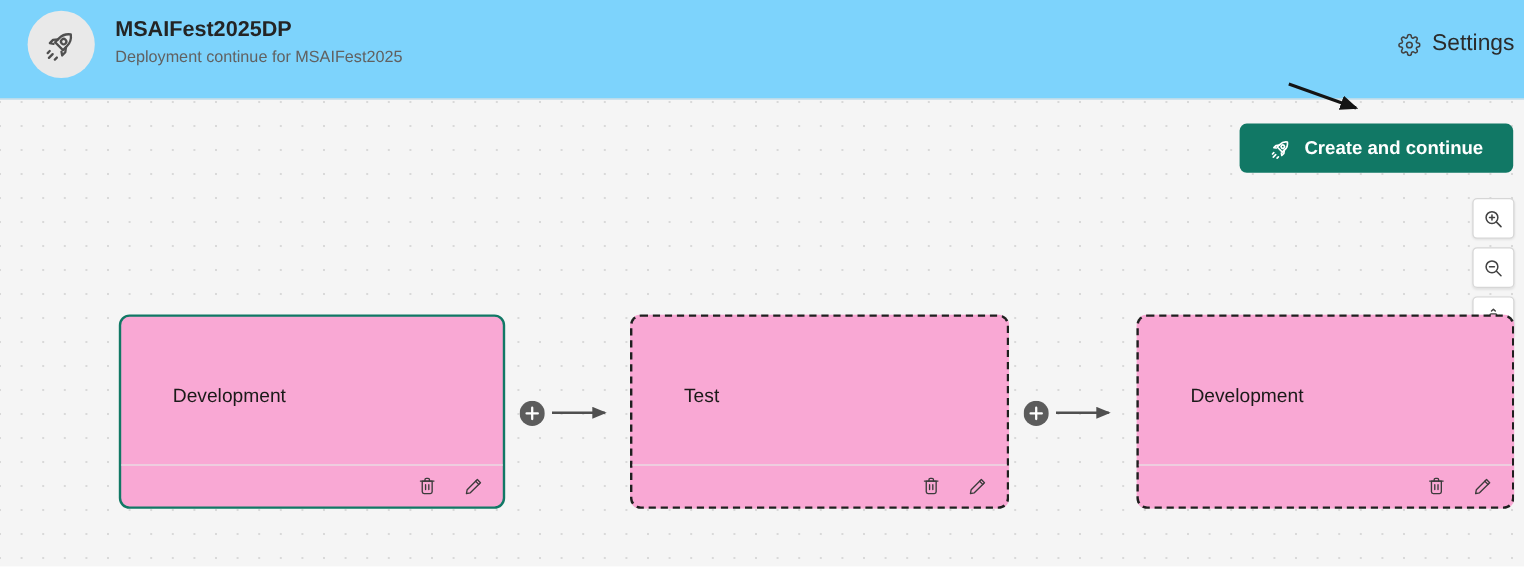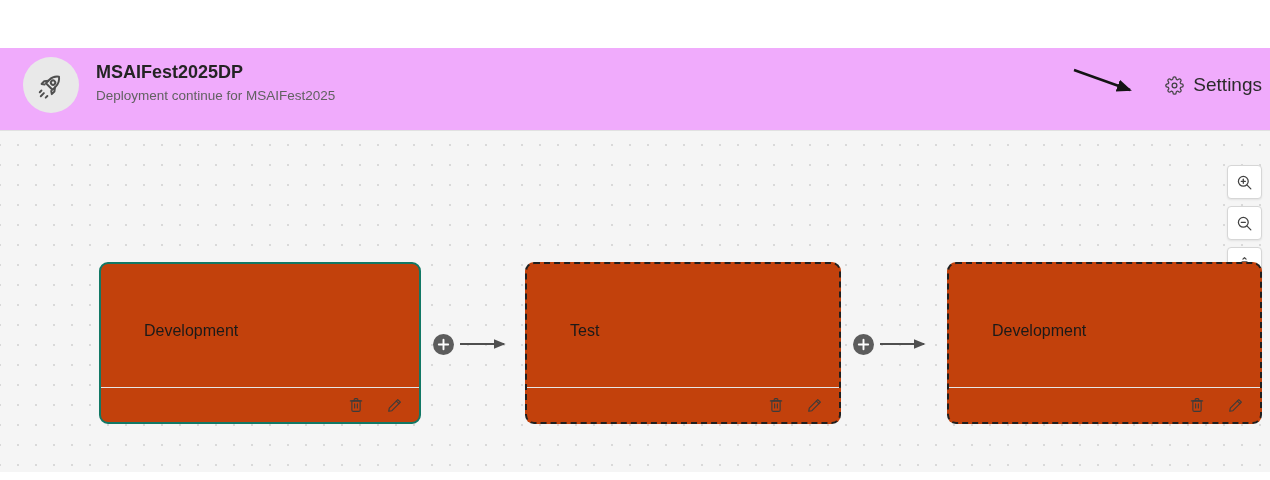--- a/index.html
+++ b/index.html
@@ -10,24 +10,23 @@
     width: 1270px;
     height: 480px;
     background: #fff;
     overflow: hidden;
   }
   
   .header {
     position: absolute;
     top: 0; left: 0; right: 0;
     height: 83px;
-    background: #f0abfc;
+    background: #7dd3fc;
     border-bottom: 1px solid #e1e1e1;
     z-index: 2;
-    margin-top: 48px;
   }
   .avatar {
     position: absolute;
     left: 23px; top: 9px;
     width: 56px; height: 56px;
     border-radius: 50%;
     background: #e9e9e9;
     display: flex; align-items: center; justify-content: center;
     color: #4f4f4f;
   }
@@ -102,21 +101,21 @@
     box-shadow: 0 1px 2px rgba(0,0,0,0.08);
   }
   .zoom-btn.b1 { top: 0; }
   .zoom-btn.b2 { top: 41px; }
   .zoom-btn.b3 { top: 82px; }
   
   .stage-card {
     position: absolute;
     top: 262px;
     height: 162px;
-    background: #c2410c;
+    background: #f9a8d4;
     border-radius: 9px;
     z-index: 3;
     cursor: pointer;
   }
   .stage-card.selected { border: 2.5px solid #117865; }
   .stage-card.dashed { border: 2px dashed #1f1f1f; }
   .stage-dev  { left: 99px;  width: 322px; }
   .stage-test { left: 525px; width: 316px; }
   .stage-prod { left: 947px; width: 315px; }
   .stage-label {
@@ -190,20 +189,34 @@
       <svg width="19" height="19" viewBox="0 0 24 24" fill="none" stroke="currentColor" stroke-width="1.6" stroke-linecap="round" stroke-linejoin="round">
         <circle cx="12" cy="12" r="3"></circle>
         <path d="M19.4 15a1.65 1.65 0 0 0 .33 1.82l.06.06a2 2 0 0 1 0 2.83 2 2 0 0 1-2.83 0l-.06-.06a1.65 1.65 0 0 0-1.82-.33 1.65 1.65 0 0 0-1 1.51V21a2 2 0 0 1-2 2 2 2 0 0 1-2-2v-.09A1.65 1.65 0 0 0 9 19.4a1.65 1.65 0 0 0-1.82.33l-.06.06a2 2 0 0 1-2.83 0 2 2 0 0 1 0-2.83l.06-.06a1.65 1.65 0 0 0 .33-1.82 1.65 1.65 0 0 0-1.51-1H3a2 2 0 0 1-2-2 2 2 0 0 1 2-2h.09A1.65 1.65 0 0 0 4.6 9a1.65 1.65 0 0 0-.33-1.82l-.06-.06a2 2 0 0 1 0-2.83 2 2 0 0 1 2.83 0l.06.06a1.65 1.65 0 0 0 1.82.33H9a1.65 1.65 0 0 0 1-1.51V3a2 2 0 0 1 2-2 2 2 0 0 1 2 2v.09a1.65 1.65 0 0 0 1 1.51 1.65 1.65 0 0 0 1.82-.33l.06-.06a2 2 0 0 1 2.83 0 2 2 0 0 1 0 2.83l-.06.06a1.65 1.65 0 0 0-.33 1.82V9a1.65 1.65 0 0 0 1.51 1H21a2 2 0 0 1 2 2 2 2 0 0 1-2 2h-.09a1.65 1.65 0 0 0-1.51 1z"></path>
       </svg>
       <span>Settings</span>
     </button>
   </div>
 
   <div class="canvas-bg"></div>
 
+  <button class="create-btn">
+    <svg width="20" height="20" viewBox="0 0 24 24" fill="none" stroke="#ffffff" stroke-width="1.7" stroke-linecap="round" stroke-linejoin="round">
+      <g transform="rotate(45 12 11)">
+        <path d="M12 2.8c2.3 1.7 3.6 4.3 3.6 7.2v3.5H8.4V10c0-2.9 1.3-5.5 3.6-7.2z"></path>
+        <circle cx="12" cy="9.3" r="1.7"></circle>
+        <path d="M8.4 10.8l-2 2.6v2.9l2-1.4"></path>
+        <path d="M15.6 10.8l2 2.6v2.9l-2-1.4"></path>
+      </g>
+      <path d="M6.1 17.9l-2.4 2.4"></path>
+      <path d="M8.8 20.1l-1.3 1.3"></path>
+      <path d="M4.2 15.9l-1.3 1.3"></path>
+    </svg>
+    <span>Create and continue</span>
+  </button>
 
   <svg class="annotation-arrow" width="84" height="40" viewBox="0 0 84 40">
     <line x1="6" y1="6" x2="62" y2="26" stroke="#141414" stroke-width="2.5" marker-end="url(#mh-black)"></line>
   </svg>
 
   <div class="zoom-controls">
     <button class="zoom-btn b1">
       <svg width="19" height="19" viewBox="0 0 24 24" fill="none" stroke="currentColor" stroke-width="1.6" stroke-linecap="round">
         <circle cx="10.5" cy="10.5" r="6.2"></circle>
         <line x1="15.3" y1="15.3" x2="20" y2="20"></line>

